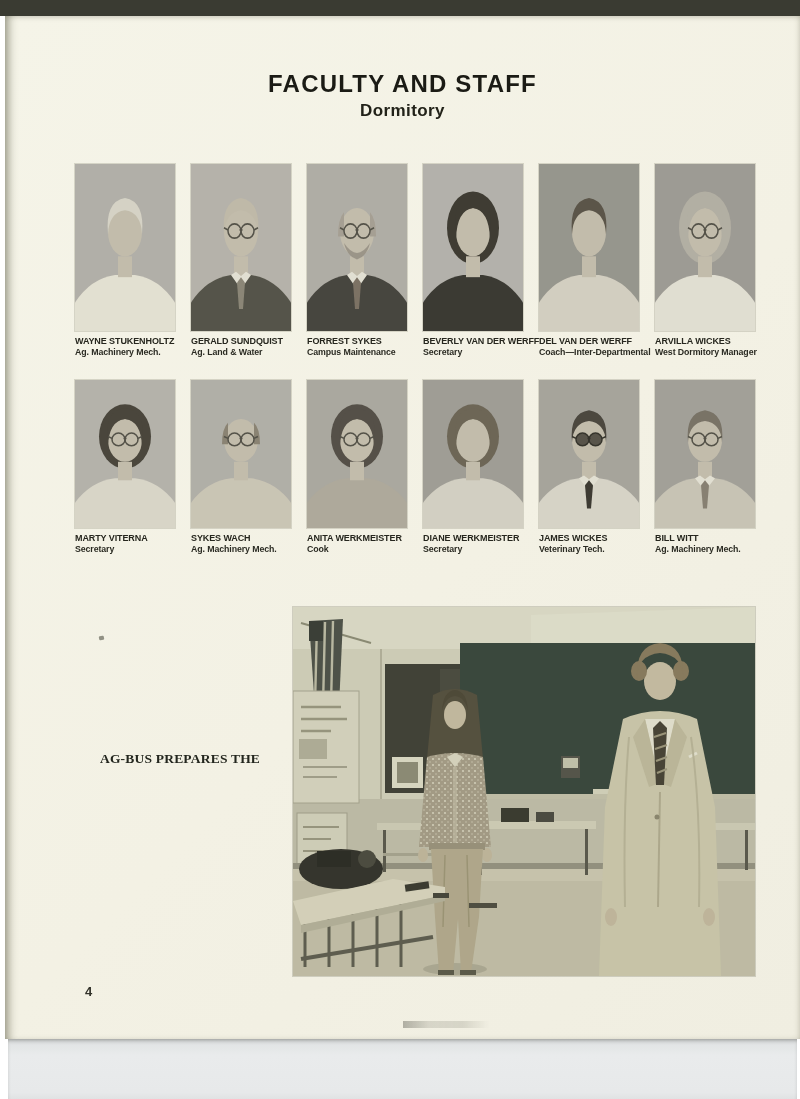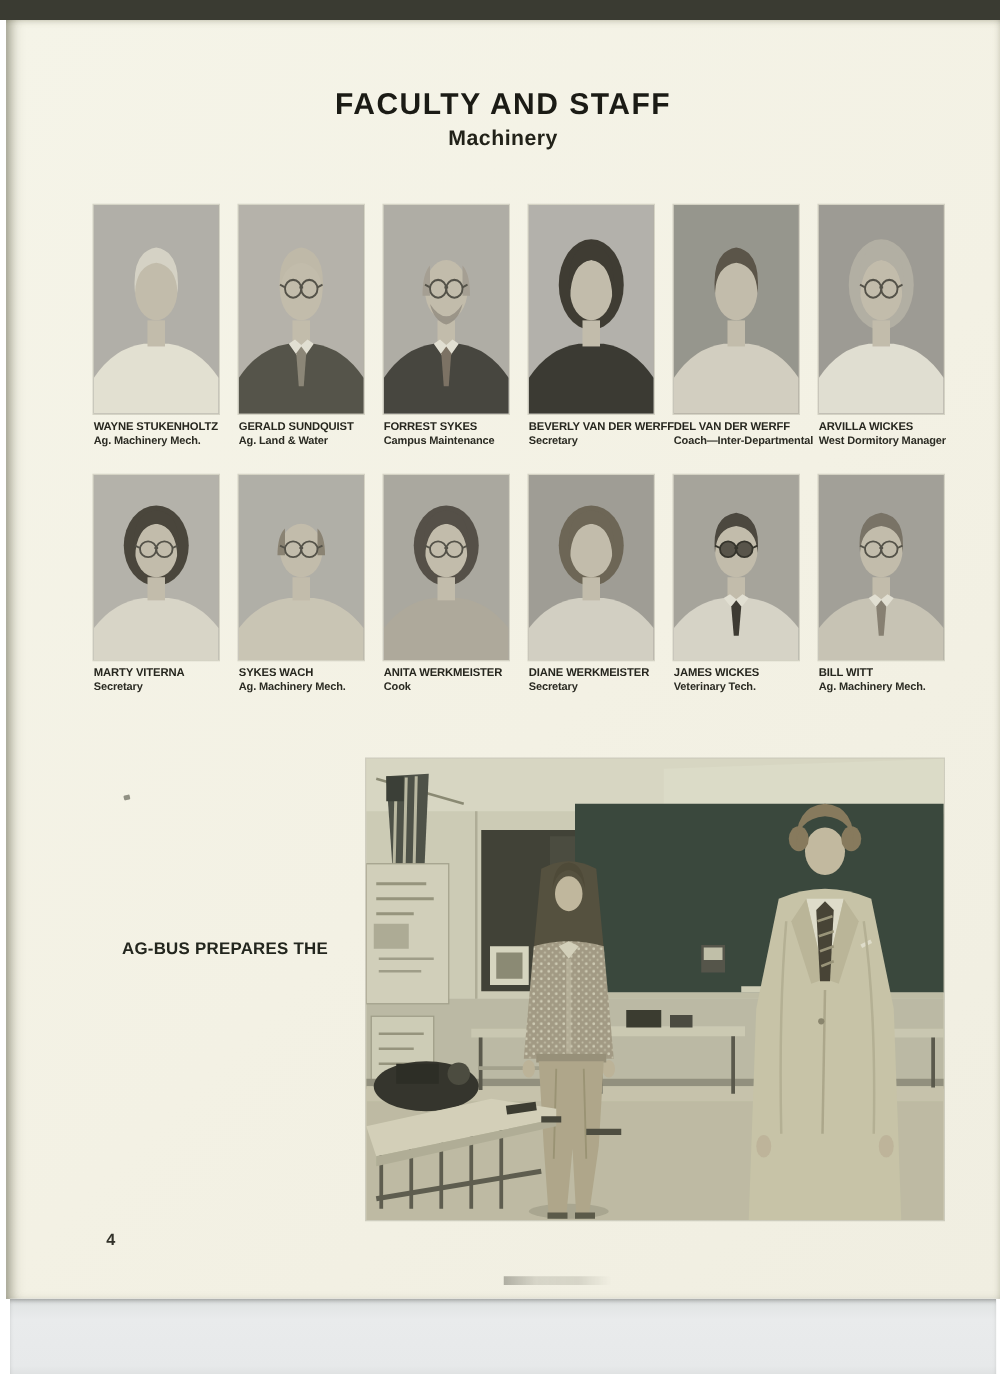--- a/index.html
+++ b/index.html
@@ -29,21 +29,21 @@
          box-shadow:0 0 0 1px rgba(120,120,100,.25);}
   .row1 .photo{height:167px;}
   .row2 .photo{height:148px;}
   .photo svg{display:block;width:100%;height:100%;}
   figcaption{margin-top:5px;line-height:1.25;white-space:nowrap;}
   .nm{font-size:9px;font-weight:700;color:#26261e;letter-spacing:-.1px;}
   .tt{font-size:8.8px;font-weight:700;color:#2b2b23;letter-spacing:-.1px;}
   
   .caption{position:absolute;left:62px;top:734px;width:226px;text-align:center;
            font-size:13.5px;font-weight:700;letter-spacing:.2px;line-height:1.3;color:#23261e;}
-  .caption span{display:block;}
+  .caption span{display:block;font-family:Liberation Serif, serif;}
   .classroom{position:absolute;left:288px;top:591px;width:462px;height:369px;
              background:#d5d2bd;box-shadow:0 0 0 1px rgba(100,100,80,.25);}
   .classroom svg{display:block;width:100%;height:100%;}
   .pagenum{position:absolute;left:80px;top:968px;font-size:13px;font-weight:700;color:#32322a;}
   .ink-mark{position:absolute;left:94px;top:620px;width:5px;height:4px;background:#5c5c50;
             border-radius:1px;opacity:.65;transform:rotate(-12deg);}
   .smudge{position:absolute;left:398px;top:1005px;width:86px;height:7px;opacity:.4;
           background:linear-gradient(90deg,rgba(60,60,50,.9),rgba(110,110,95,.5) 30%,rgba(120,120,105,.55) 70%,rgba(150,150,135,0));
           filter:blur(.6px);}
   
@@ -53,21 +53,21 @@
   .bottom-edge{position:absolute;left:0;right:0;top:1090px;height:9px;background:#15150f;}
 </style>
 </head>
 <body>
 
 <div class="viewport">
   <div class="page">
 
     <div class="hdr">
       <h1>FACULTY AND STAFF</h1>
-      <h2>Machinery</h2>
+      <h2>Dormitory</h2>
     </div>
 
     <section class="frow row1">
       <figure class="card">
         <div class="photo">
             <svg viewBox="0 0 100 152" preserveAspectRatio="none">
               <rect width="100" height="152" fill="#b2b0a8"></rect>
               <rect width="100" height="152" fill="rgba(255,255,255,.06)"></rect>
               <path d="M0,152 L0,126 Q16,104 40,101 L60,101 Q84,104 100,126 L100,152 Z" fill="#e9e6d8"></path>
               <rect x="43" y="84" width="14" height="19" fill="#c7c1b0"></rect>

